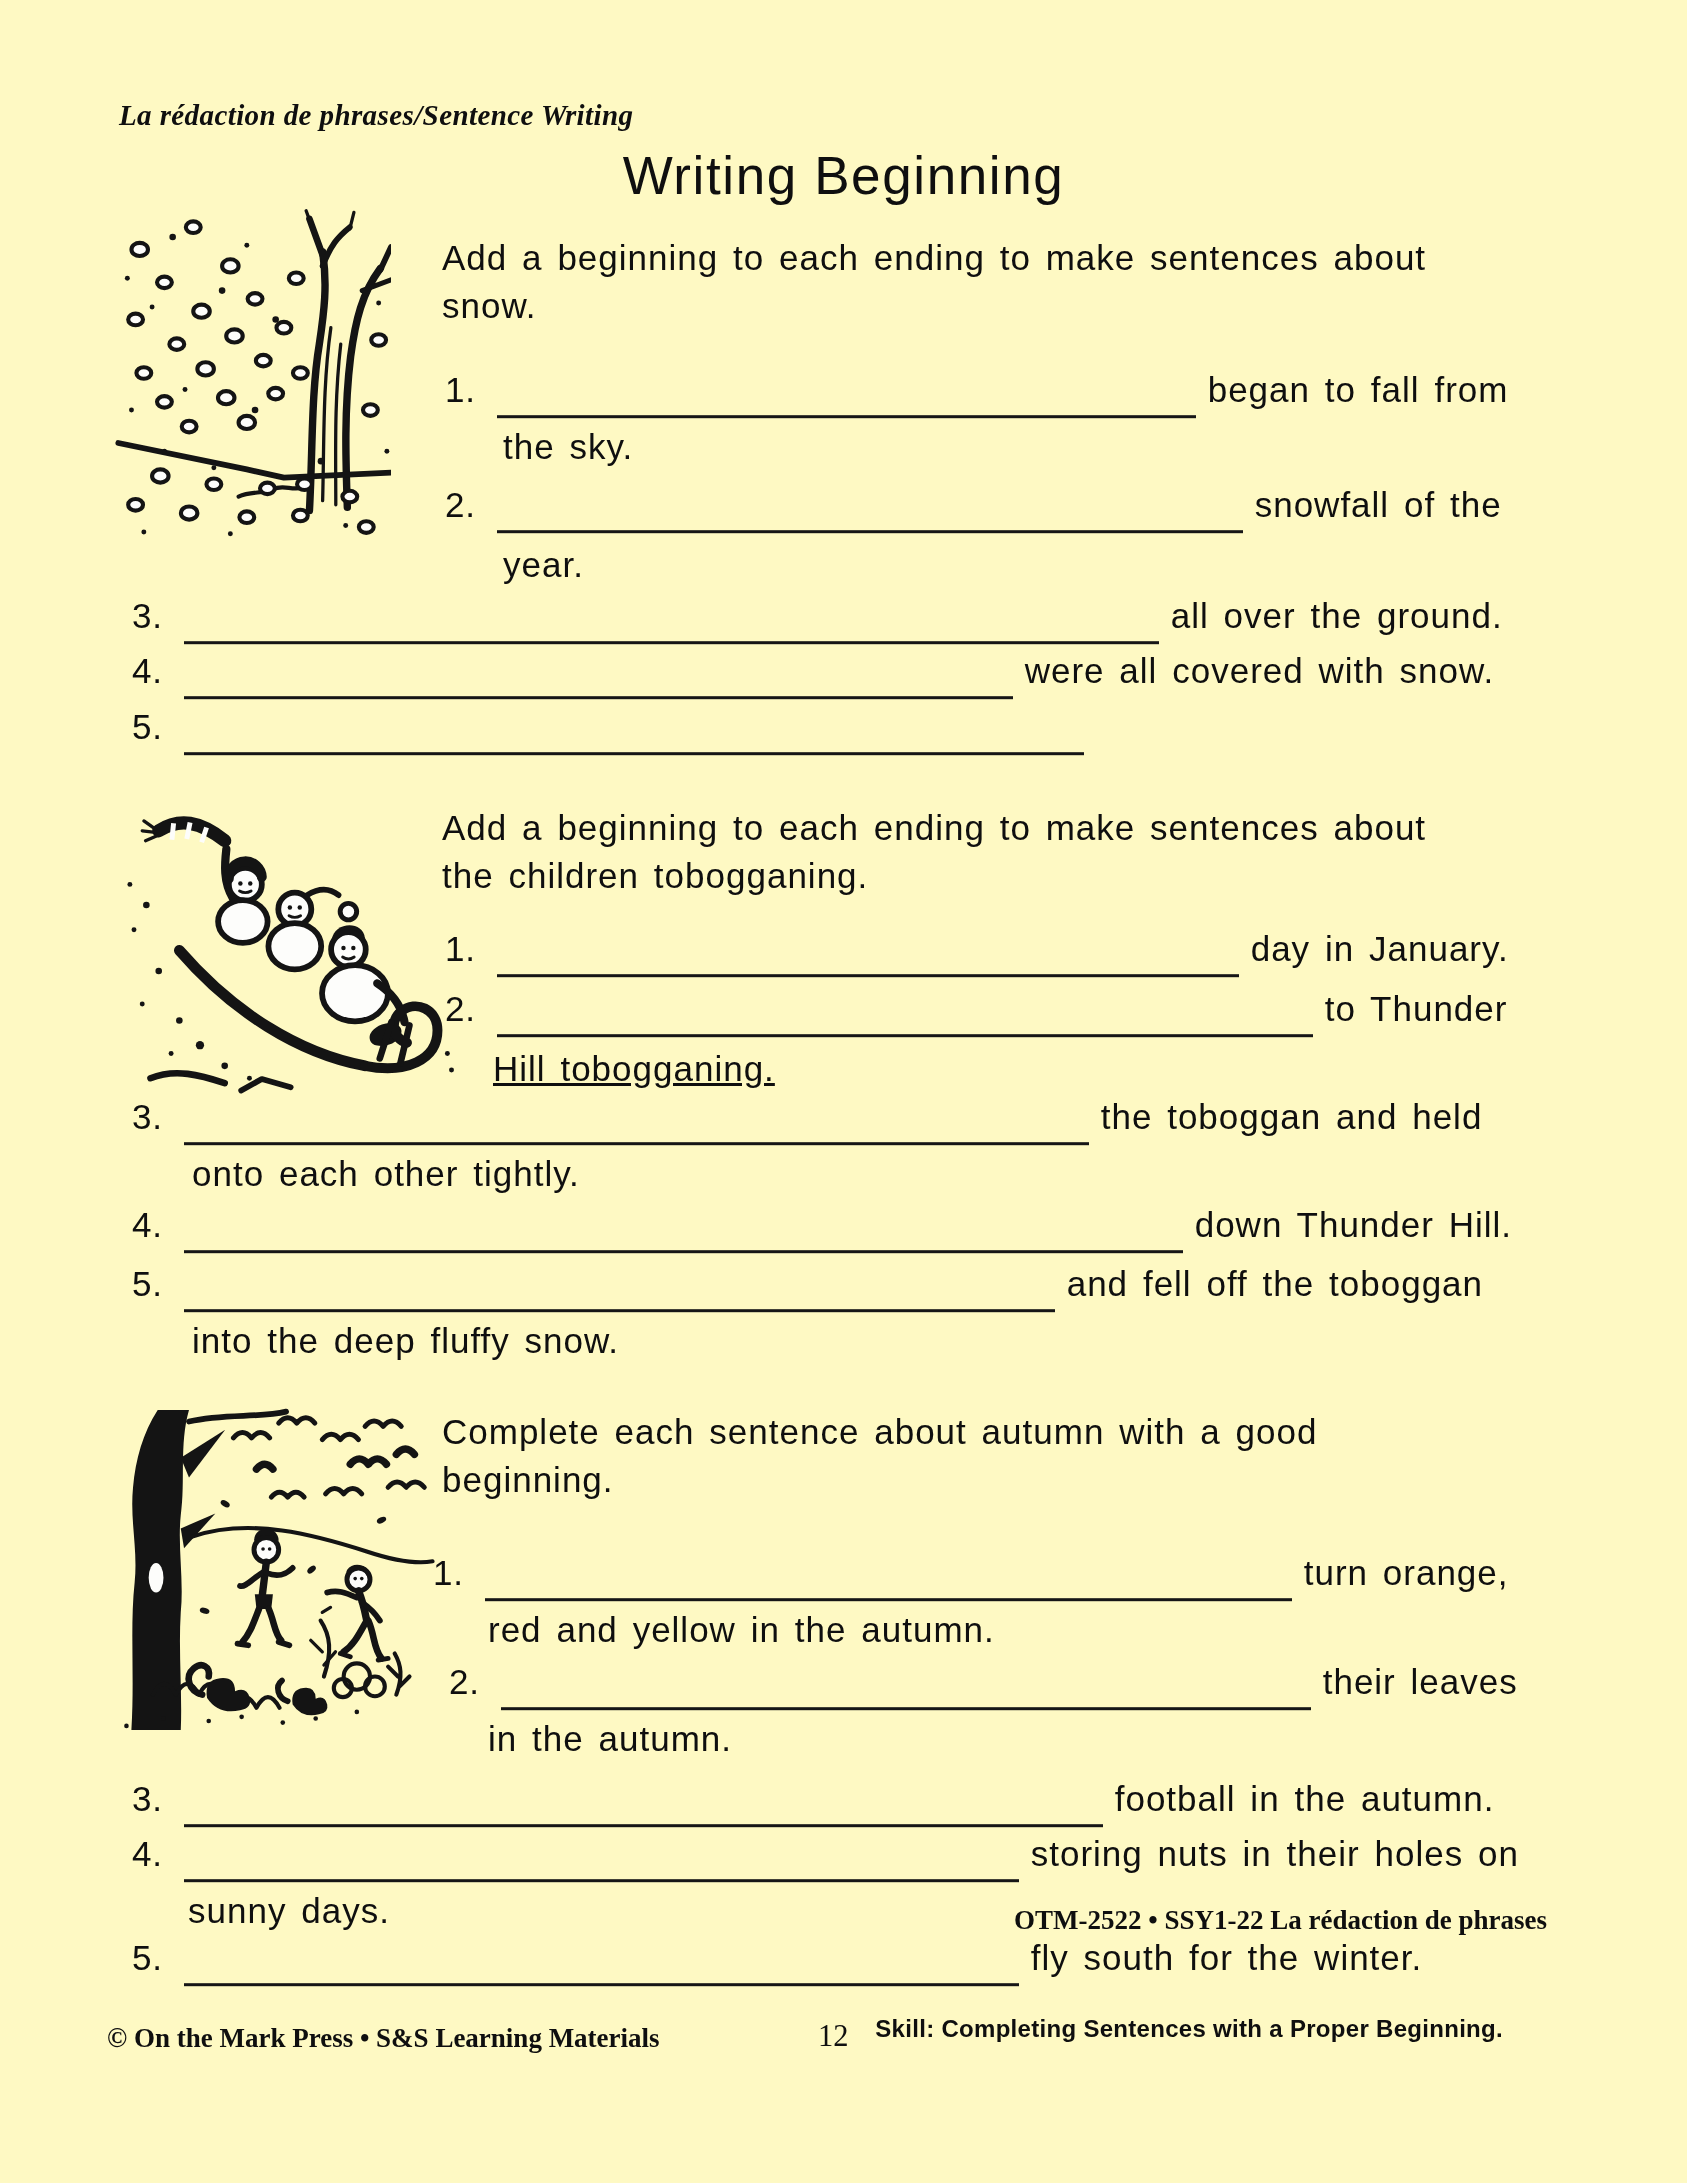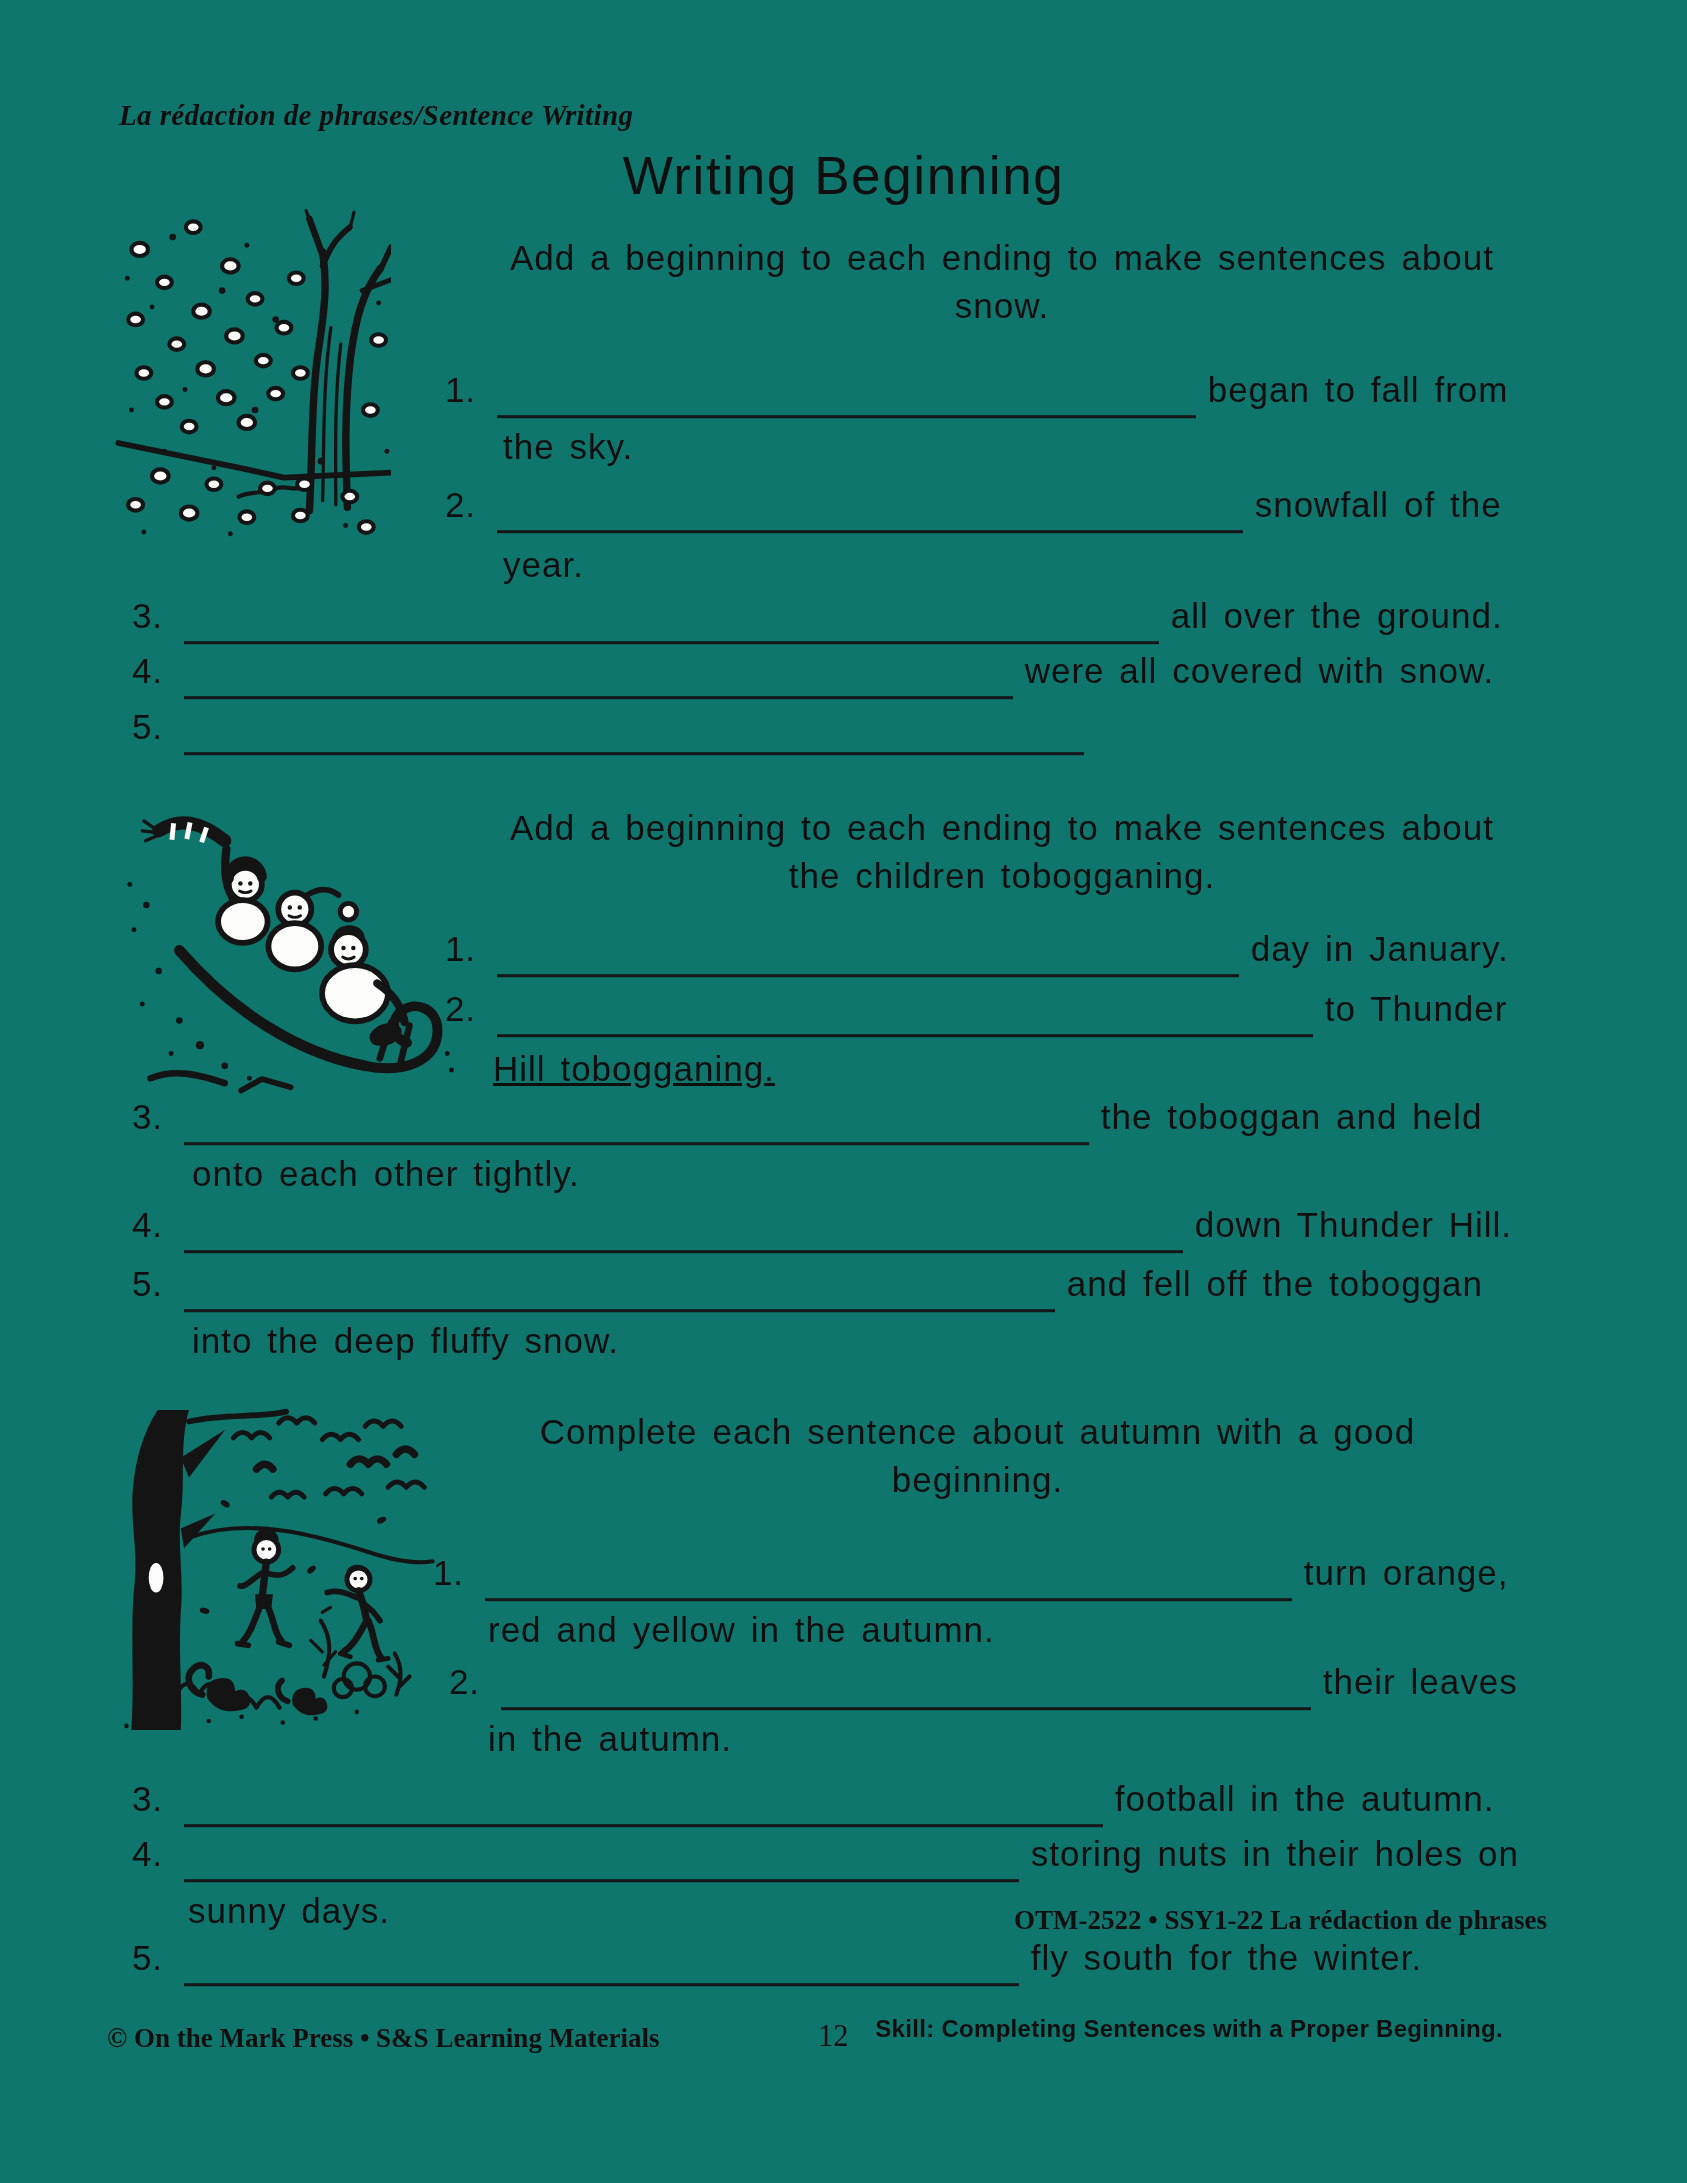--- a/index.html
+++ b/index.html
@@ -1,24 +1,24 @@
 <!DOCTYPE html>
 <html style="font-size:13px"><head>
 <meta charset="utf-8">
 <style>
   html,body{margin:0;padding:0;background:#ffffff;}
   #page{
-    position:relative;width:1687px;height:2183px;background:#0f766e;overflow:hidden;
+    position:relative;width:1687px;height:2183px;background:#fef9c3;overflow:hidden;
     font-family:"Liberation Sans",sans-serif;color:#0f0f0f;
   }
   section{display:contents;}
   .abs{position:absolute;}
   .hdr{font:italic 700 29px/33px "Liberation Serif",serif;letter-spacing:0.4px;}
   .title{font:400 53px/58px "Liberation Sans",sans-serif;letter-spacing:1.6px;text-align:center;width:100%;}
-  .instr{font:400 35px/48px "Liberation Sans",sans-serif;letter-spacing:1px;word-spacing:4.1px;white-space:pre-line;text-align:center;}
+  .instr{font:400 35px/48px "Liberation Sans",sans-serif;letter-spacing:1px;word-spacing:4.1px;white-space:pre-line;}
   .row{position:absolute;display:flex;align-items:flex-end;}
   .num{font:400 35px/40px "Liberation Sans",sans-serif;letter-spacing:0.8px;margin-right:21.4px;}
   .blank{height:0;border-bottom:3.3px solid #161616;transform:translateY(8.2px);flex:0 0 auto;}
   .end{font:400 35px/40px "Liberation Sans",sans-serif;letter-spacing:1px;word-spacing:4.1px;margin-left:11.5px;white-space:nowrap;}
   .cont{position:absolute;font:400 35px/40px "Liberation Sans",sans-serif;letter-spacing:1px;word-spacing:4.1px;white-space:nowrap;}
   .skill{font:700 24px/28px "Liberation Sans",sans-serif;letter-spacing:0.3px;margin-top:21px;}
   .foot{font:700 27px/31px "Liberation Serif",serif;}
   .pgnum{font:400 30.5px/33px "Liberation Serif",serif;}
   svg{display:block;}
   .ink{stroke:#141414;fill:none;stroke-linecap:round;stroke-linejoin:round;}

